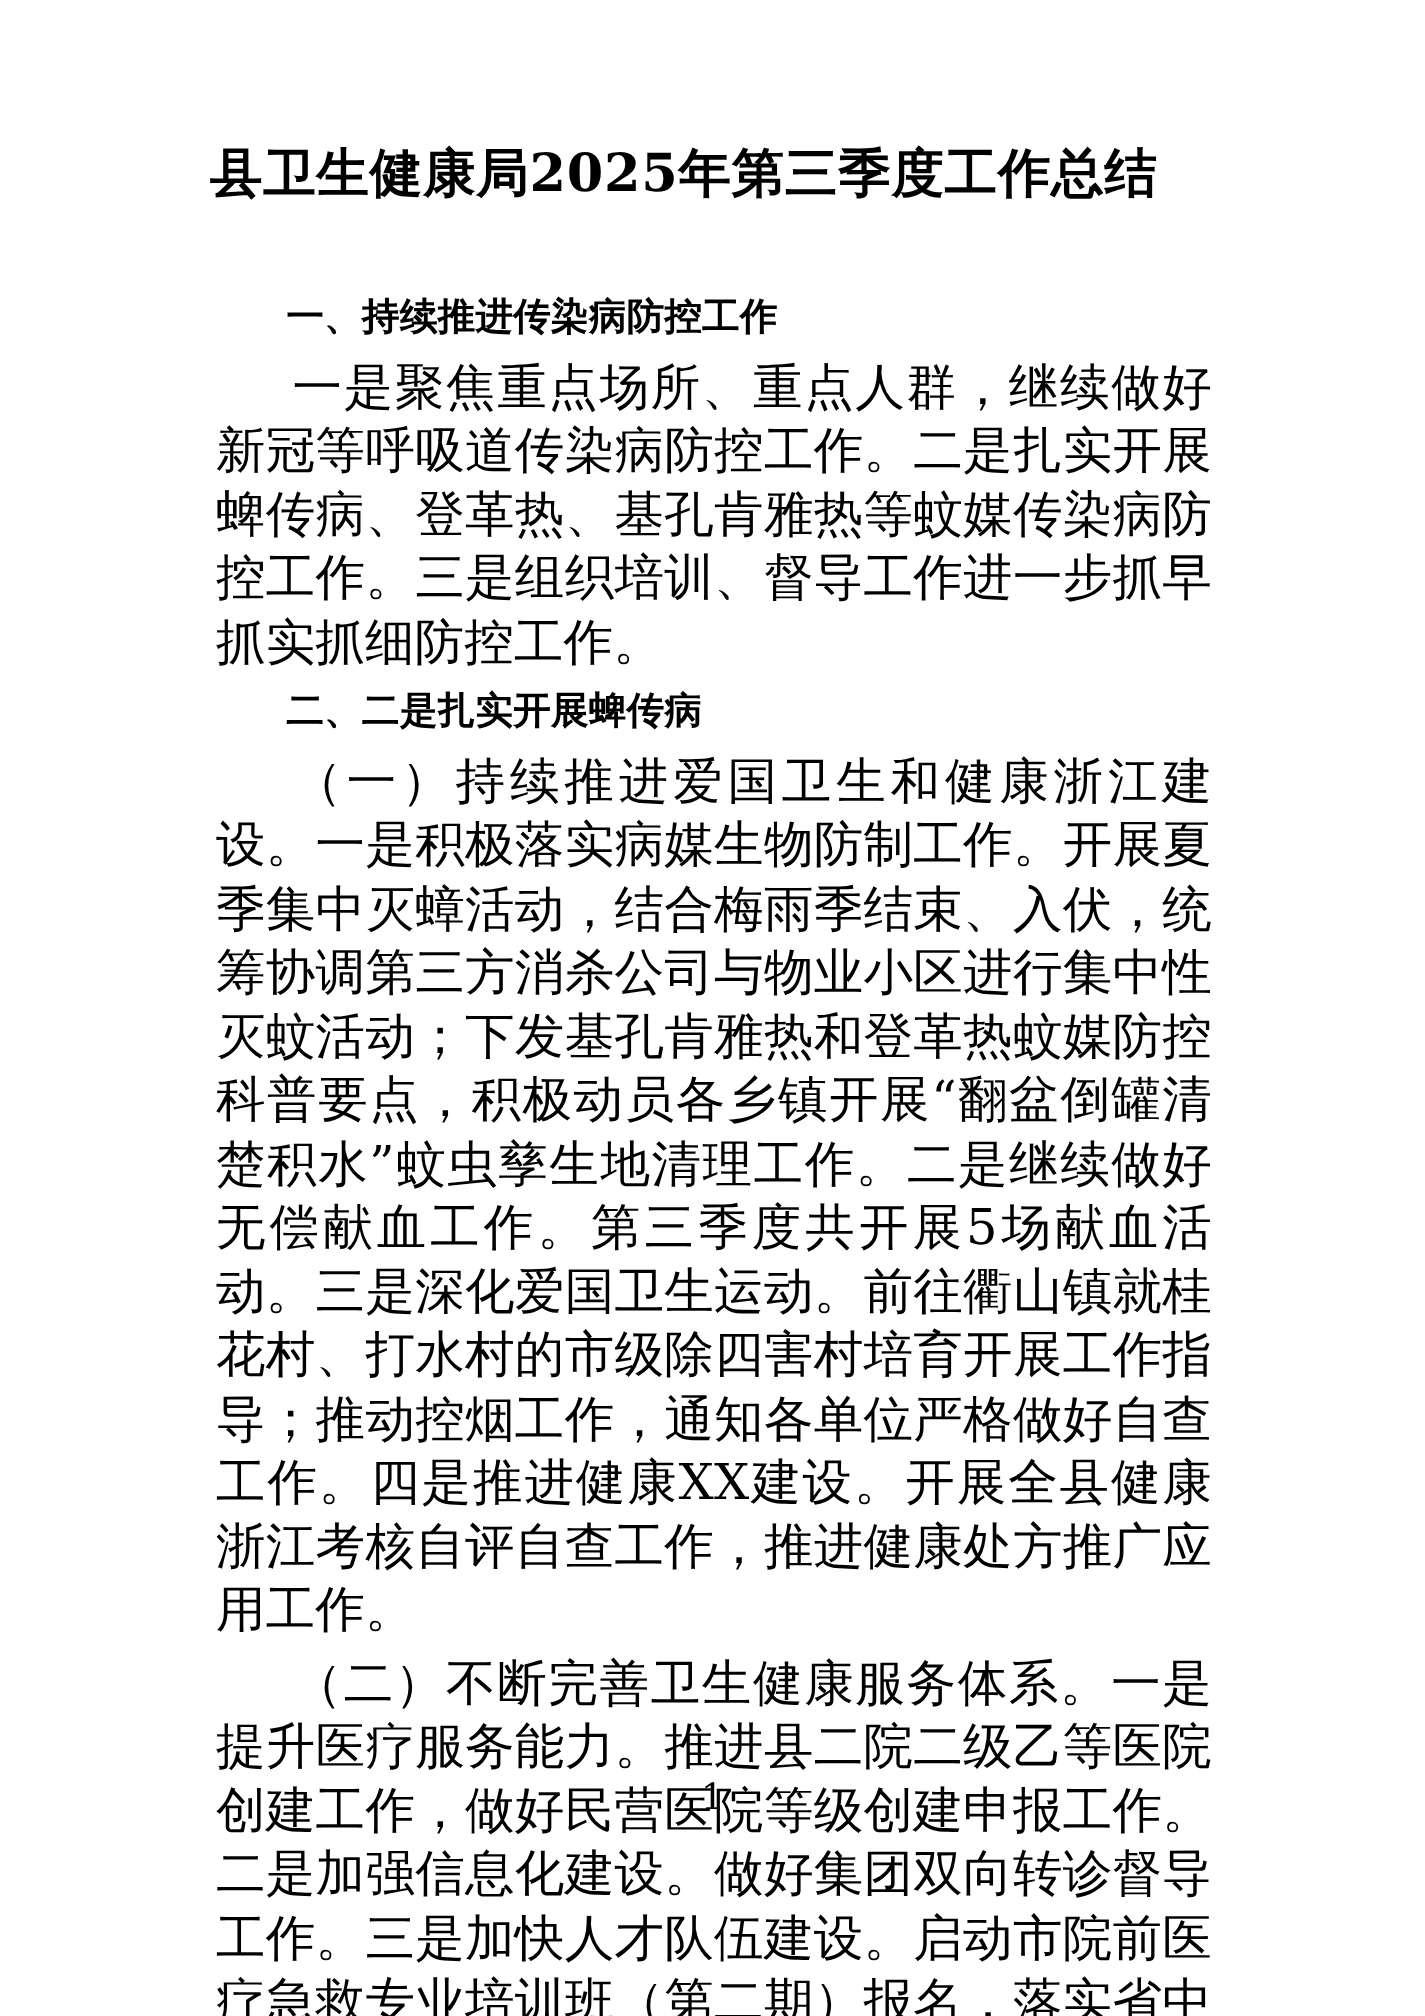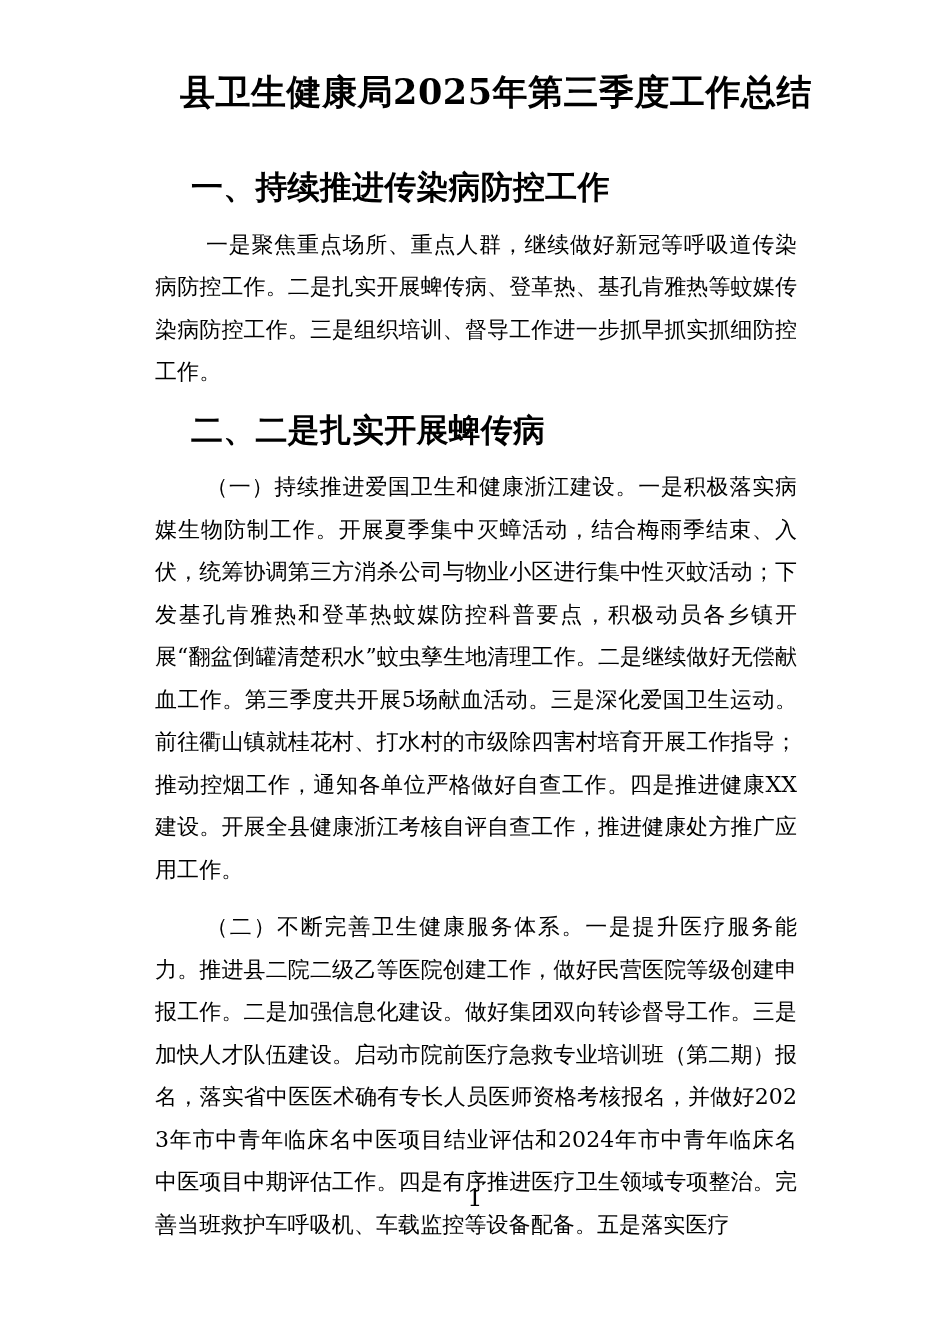--- a/index.html
+++ b/index.html
@@ -23,43 +23,43 @@
     background: #ffffff;
   }
   .content {
     position: absolute;
     left: 140px;
     top: 0;
     width: 672px;
   }
   .doc-title {
     margin: 0;
-    padding-top: 71px;
-    text-align: right;
+    padding-top: 95px;
+    text-align: left;
     font-family: "DejaVu Serif", "Liberation Serif", serif;
     font-weight: bold;
     font-size: 35px;
     letter-spacing: 0.5px;
     line-height: 1.2;
     white-space: nowrap;
   }
   .section-heading {
     margin: 0;
     font-family: "DejaVu Sans", "Liberation Sans", sans-serif;
     font-weight: bold;
-    font-size: 32px;
+    font-size: 25px;
     line-height: 42.5px;
     text-indent: 51px;
     letter-spacing: 0.2px;
   }
   .heading-gap-1 { margin-top: 53px; }
   .body-para {
-    margin: 15px;
+    margin: 4px;
     font-family: "DejaVu Serif", "Liberation Serif", serif;
-    font-size: 22px;
+    font-size: 33px;
     line-height: 42.5px;
     text-indent: 51px;
     text-align: justify;
     text-justify: inter-ideograph;
     letter-spacing: 0.1px;
     word-break: break-all;
   }
   .para-gap { margin-top: 6px; }
   .page-number {
     position: absolute;

